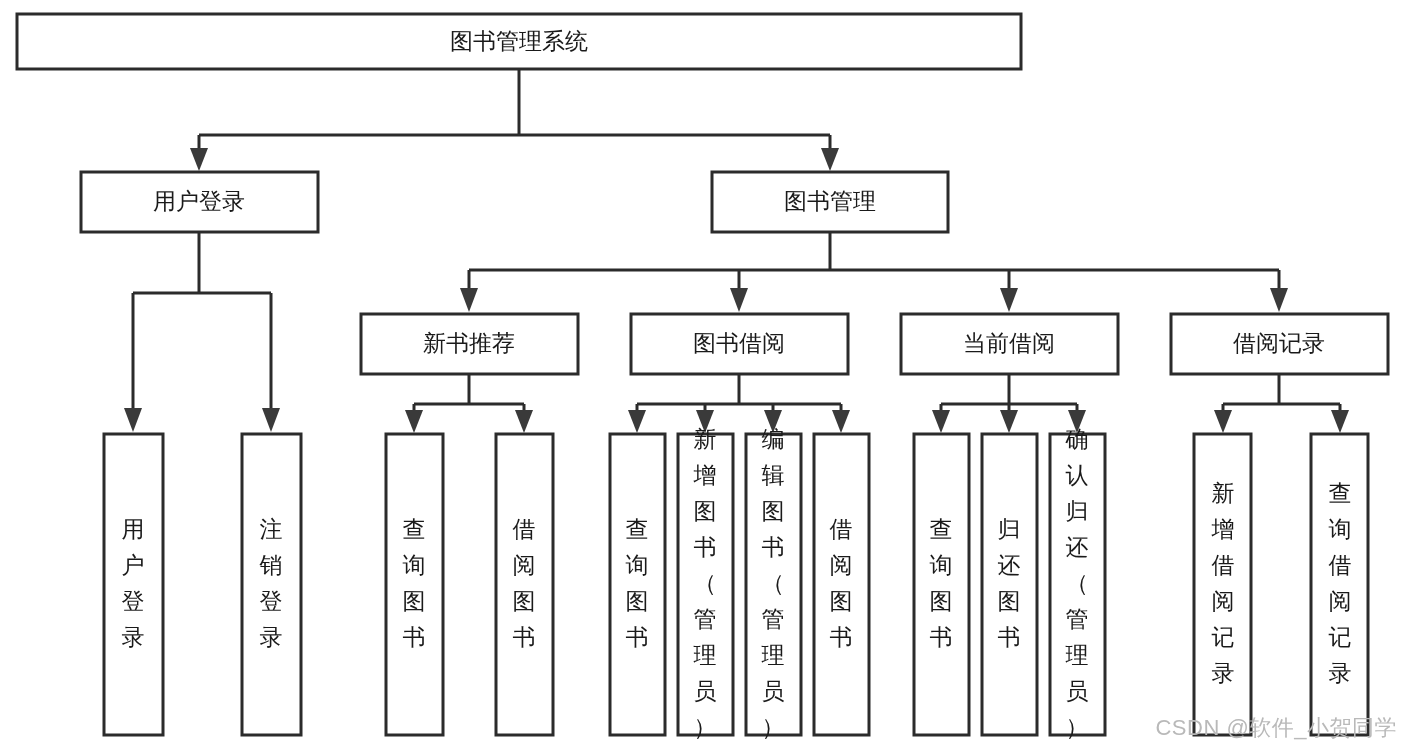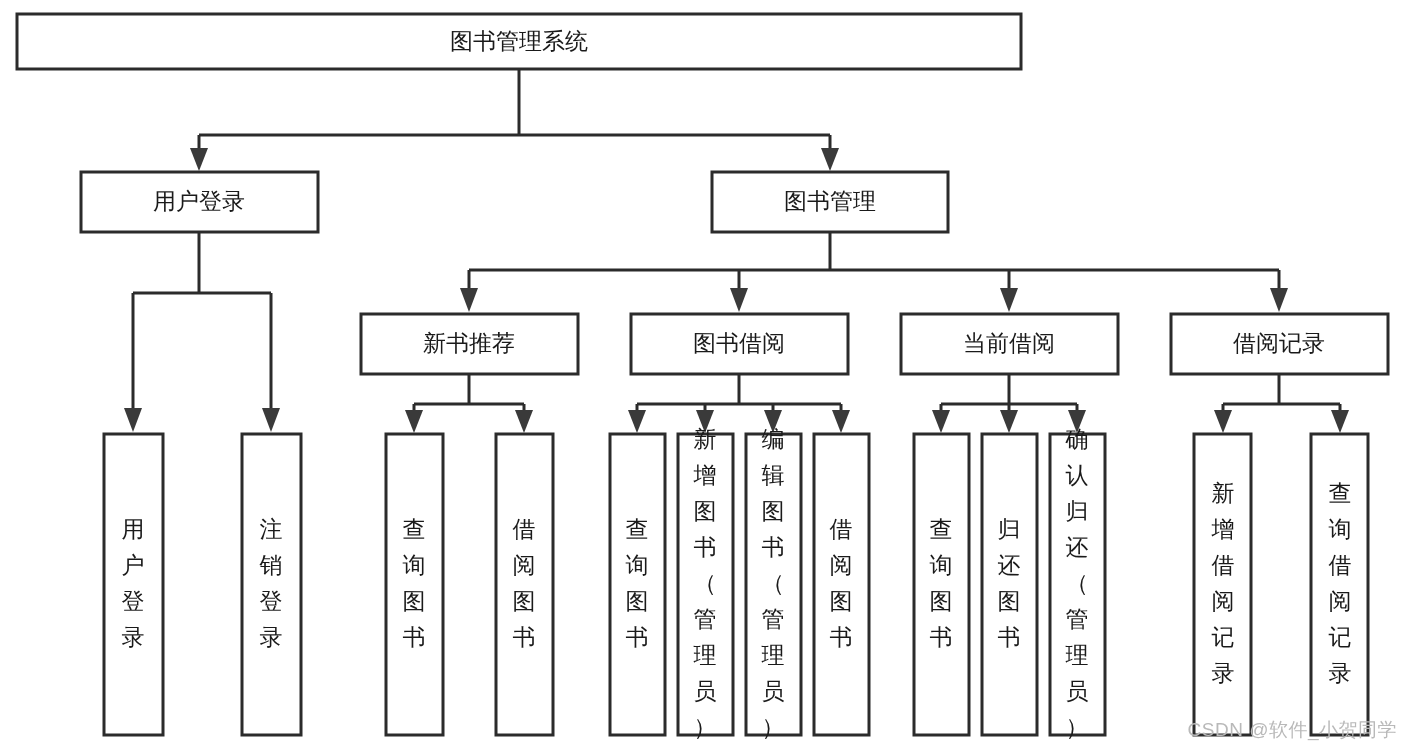--- a/index.html
+++ b/index.html
@@ -56,21 +56,21 @@
     font-family: "Liberation Sans", "DejaVu Sans", sans-serif;
     font-size: 23px;
     fill: #1a1a1a;
     text-anchor: middle;
   }
   .watermark {
     position: absolute;
     right: 8px;
     bottom: 4px;
     font-family: "Liberation Sans", "DejaVu Sans", sans-serif;
-    font-size: 19px;
+    font-size: 22px;
     color: #b9b9b9;
     letter-spacing: 0.5px;
     white-space: nowrap;
     user-select: none;
   }
 </style>
 </head>
 <body>
 
 <div id="diagram-root">

